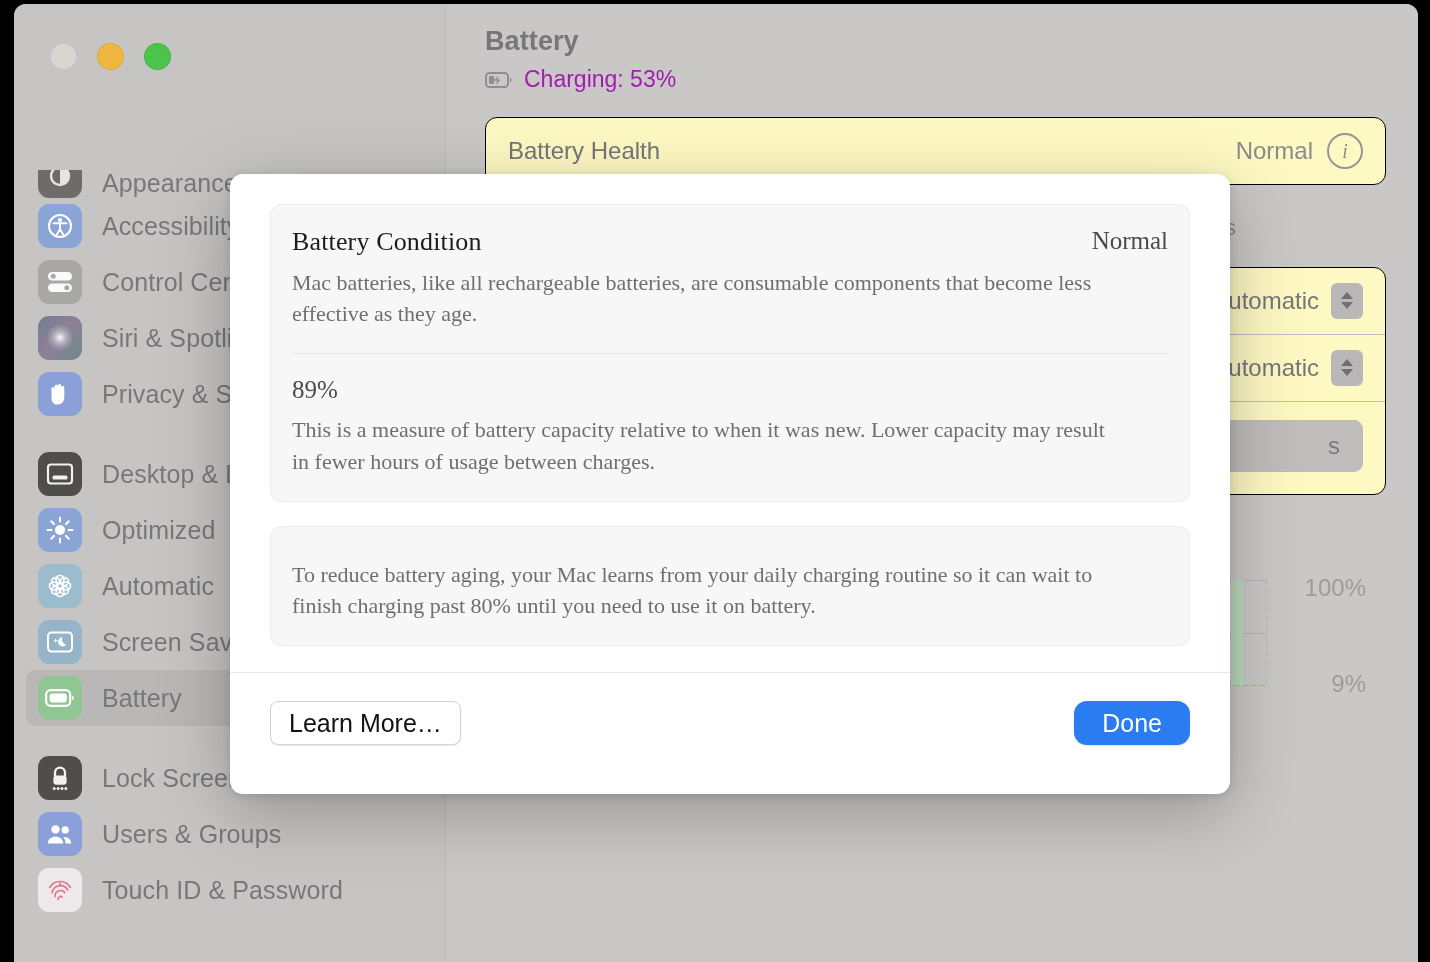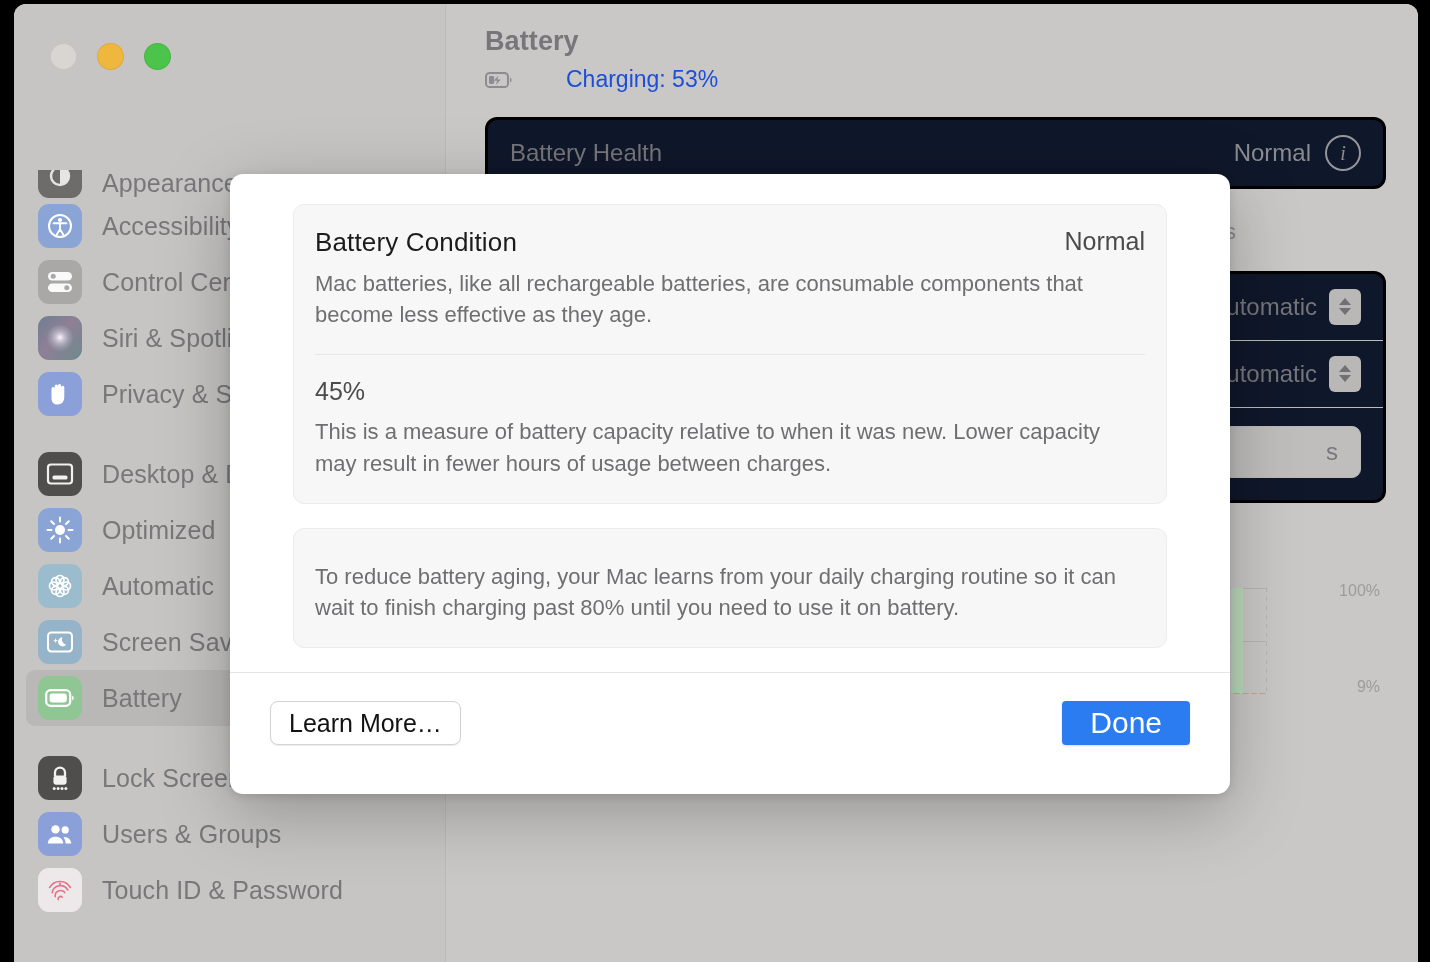--- a/index.html
+++ b/index.html
@@ -75,25 +75,25 @@
   .ic-touchid{ background:#ede9ea; }
   .ic-users{ background:#8ba0d9; }
 
   
   #content{
     position:absolute; left:433px; top:0; right:0; bottom:0;
     background:#c9c8c7; padding:22px 32px 0 38px;
   }
   .pagetitle{ font-size:27px; font-weight:bold; color:#77767a; letter-spacing:.1px; }
   .pagesub{ display:flex; align-items:center; gap:9px; margin-top:9px; }
-  .pagesub .stxt{ font-size:23px; color:#1d4ed8;margin-left:42px; }
+  .pagesub .stxt{ font-size:23px; color:#a21caf; }
   .battglyph{ width:30px; height:18px; flex:0 0 30px; }
 
   .card{
-    background:#0f172a; border:3px solid #000000; border-radius:12px;
+    background:#fef9c3; border:1px solid #000000; border-radius:12px;
     margin-top:24px; overflow:hidden;
   }
   .crow{
     display:flex; align-items:center; justify-content:space-between;
     padding:0 22px; height:66px;
   }
   .crow .ctitle{ font-size:24px; color:#76757a; }
   .crow .cval{ font-size:24px; color:#8b8a8f; display:flex; align-items:center; gap:14px; }
   .infobtn{
     width:36px; height:36px; border-radius:50%;
@@ -123,33 +123,33 @@
 
   
   .chartwrap{ margin-top:28px; }
   .charttitle{ font-size:25px; font-weight:bold; color:#6f6e73; }
   .chartbody{ position:relative; height:120px; margin-top:14px; }
   .plot{ position:absolute; left:4px; top:14px; right:120px; bottom:0; }
   .gridh{ position:absolute; left:0; right:0; height:1px; background:#b6b5b4; }
   .gridv{ position:absolute; top:0; bottom:0; width:1px;
           background:repeating-linear-gradient(to bottom,#b6b5b4 0 4px,transparent 4px 9px); }
   .gridv.solid{ background:#b6b5b4; }
-  .axlabel{ position:absolute; right:6px; font-size:16px; color:#9d9c9b; }
+  .axlabel{ position:absolute; right:20px; font-size:24px; color:#9d9c9b; }
   .bars{ position:absolute; left:0; right:0; bottom:0; top:0; display:flex; align-items:flex-end; gap:2px; }
   .bar{ flex:1 1 0; background:#8cc48c; border-radius:3px 3px 0 0; }
   .band{ position:absolute; top:0; bottom:0; width:12px; background:#bcd9bc; }
 
   
   #sheet{
     position:absolute; left:216px; top:170px; width:1000px; height:620px;
     background:#fff; border-radius:13px;
     box-shadow:0 18px 70px rgba(0,0,0,.26), 0 2px 10px rgba(0,0,0,.12);
     overflow:hidden;
   }
-  .sheetbody{ padding:30px 63px 0; }
+  .sheetbody{ padding:30px 40px 0;font-family:Liberation Serif, serif; }
   .panel{
     background:#f7f7f7; border:1px solid #ececec; border-radius:11px;
     overflow:hidden;
   }
   .panel + .panel{ margin-top:24px; }
   .psec{ padding:22px 21px 24px; }
   .phead{ display:flex; align-items:flex-start; justify-content:space-between; gap:20px; }
   .ptitle{ font-size:26px; color:#1c1c1e; letter-spacing:.15px; }
   .pvalue{ font-size:25px; color:#4b4b4d; white-space:nowrap; }
   .pdesc{ font-size:22px; color:#6f6f72; line-height:1.42; margin-top:10px; max-width:830px; }
@@ -173,22 +173,22 @@
     padding:0 40px 22px;
   }
   .btn-secondary{
     background:#fff; border:1px solid #d3d3d3; border-radius:8px;
     height:44px; padding:0 18px; font-size:25px; color:#121212;
     display:flex; align-items:center;
     box-shadow:0 1px 1.5px rgba(0,0,0,.08);
     font-family:"Liberation Sans",sans-serif;
   }
   .btn-primary{
-    background:#2b7cf0; border:none; border-radius:4px;
-    height:44px; padding:8px 28px; font-size:30px; color:#fff;
+    background:#2b7cf0; border:none; border-radius:13px;
+    height:44px; padding:8px 28px; font-size:25px; color:#fff;
     display:flex; align-items:center;
     box-shadow:0 1px 2px rgba(0,0,0,.14);
     font-family:"Liberation Sans",sans-serif;
   }
 </style>
 </head>
 <body>
 
 <div id="screen">
   <div id="window">
@@ -559,21 +559,21 @@
               <span class="ptitle">Battery Condition</span>
               <span class="pvalue">Normal</span>
             </div>
             <div class="pdesc">Mac batteries, like all rechargeable batteries, are consumable components that become less effective as they age.</div>
           </div>
 
           <div class="pdiv"></div>
 
           <div class="psec">
             <div class="phead">
-              <span class="pvalue">45%</span>
+              <span class="pvalue">89%</span>
             </div>
             <div class="pdesc">This is a measure of battery capacity relative to when it was new. Lower capacity may result in fewer hours of usage between charges.</div>
           </div>
 
         </div>
 
         <div class="panel">
           <div class="psec">
             <div class="pdesc">To reduce battery aging, your Mac learns from your daily charging routine so it can wait to finish charging past 80% until you need to use it on battery.</div>
           </div>

